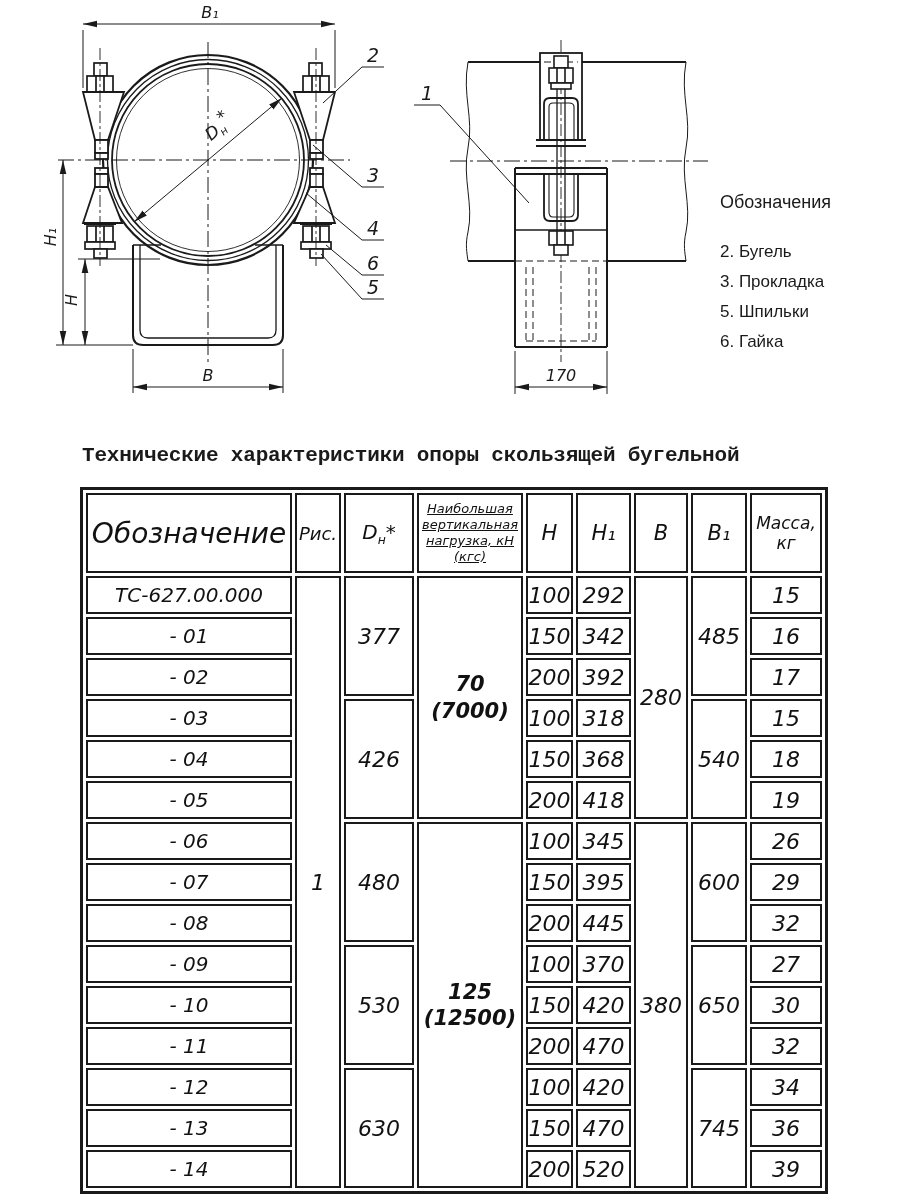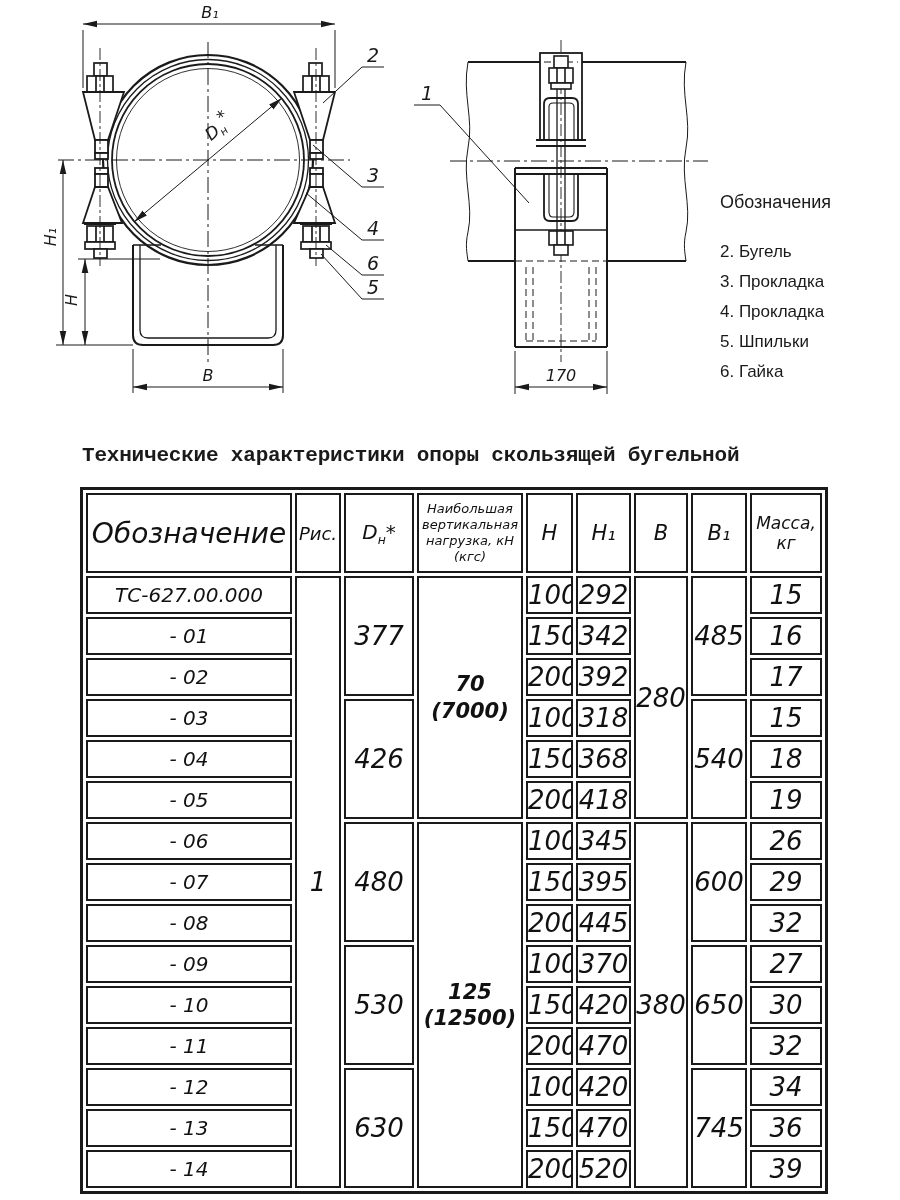--- a/index.html
+++ b/index.html
@@ -14,26 +14,26 @@
   .sec-title{position:absolute;left:82px;top:444px;font-size:21px;font-weight:bold;letter-spacing:-0.2px;font-family:Liberation Mono, monospace;}
   .spec-table{position:absolute;left:80px;top:487px;border-collapse:separate;border-spacing:3px;
               border:3px solid #1a1a1a;table-layout:fixed;width:742px;background:#fff;}
   .spec-table td{border:2px solid #1a1a1a;text-align:center;vertical-align:middle;padding:0;
                  font-family:"DejaVu Sans",sans-serif;font-style:italic;color:#111;overflow:hidden;}
   .hrow{height:80px;}
   .brow{height:38px;}
   .th-des{font-size:28px;}
   .th-fig{font-size:18px;}
   .th-dn{font-size:20px;}
-  .th-load{font-size:13px;line-height:1.22;padding:2px 3px;}
+  .th-load{font-size:13px;line-height:1.22;padding:2px 3px;text-decoration:underline;}
   .th-dim{font-size:21px;}
   .th-mass{font-size:17px;line-height:1.2;padding:0 6px;}
   .des{text-align:right;padding-right:22px;font-size:20px;}
   .des-first{text-align:left;padding-left:9px;}
-  .num{font-size:26px;margin-left:16px;}
+  .num{font-size:22px;margin-left:16px;}
   .load-cell{font-size:21px;line-height:1.25;font-weight:bold;}
   sub.dn-sub{font-size:0.62em;}
 </style>
 </head>
 <body>
 
 <div class="page">
 
   <svg class="drawings" width="900" height="435" viewBox="0 0 900 435">
     <defs>
@@ -210,21 +210,20 @@
         <path d="M414,105 H440 L529,203"></path>
         <text class="gtxt" font-size="19" x="421" y="100" stroke="none">1</text>
       </g>
     </g>
   </svg>
 
   <div class="legend">
     <p class="legend-title">Обозначения</p>
     <div class="legend-item">2. Бугель</div>
     <div class="legend-item">3. Прокладка</div>
-    <div class="legend-item">4. Прокладка</div>
     <div class="legend-item">5. Шпильки</div>
     <div class="legend-item">6. Гайка</div>
   </div>
 
   <div class="sec-title">Технические характеристики опоры скользящей бугельной</div>
 
   <table class="spec-table">
     <colgroup>
       <col style="width:206px">
         <col style="width:46px">

